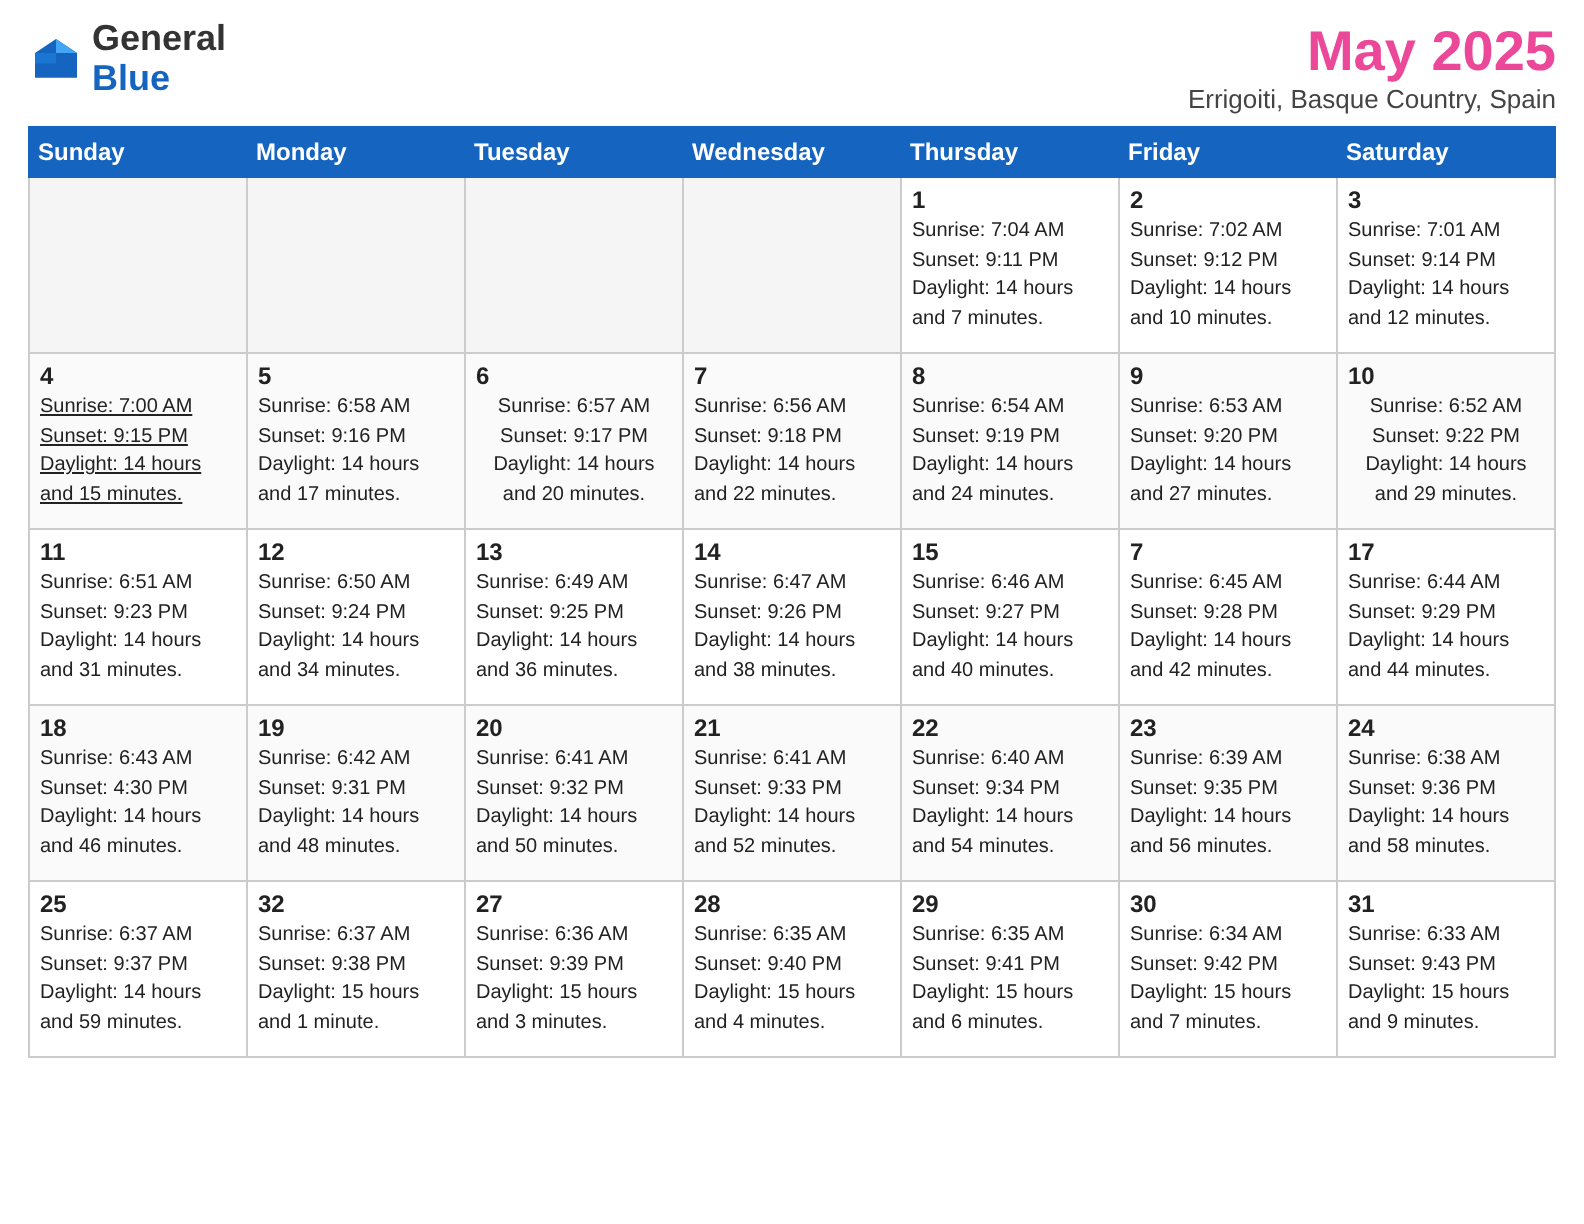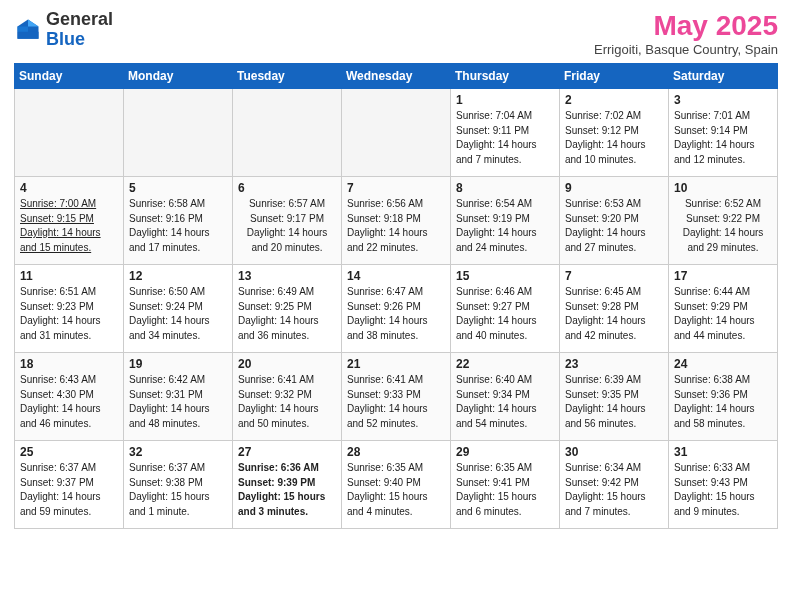--- a/index.html
+++ b/index.html
@@ -317,21 +317,21 @@
           </td>
           <td>
             <span class="day-num">32</span>
             <div class="day-info" style="white-space: pre-line;">Sunrise: 6:37 AM
 Sunset: 9:38 PM
 Daylight: 15 hours
 and 1 minute.</div>
           </td>
           <td>
             <span class="day-num">27</span>
-            <div class="day-info" style="white-space: pre-line; font-weight: bold;">Sunrise: 6:36 AM
+            <div class="day-info" style="white-space: pre-line;">Sunrise: 6:36 AM
 Sunset: 9:39 PM
 Daylight: 15 hours
 and 3 minutes.</div>
           </td>
           <td>
             <span class="day-num">28</span>
             <div class="day-info" style="white-space: pre-line;">Sunrise: 6:35 AM
 Sunset: 9:40 PM
 Daylight: 15 hours
 and 4 minutes.</div>

